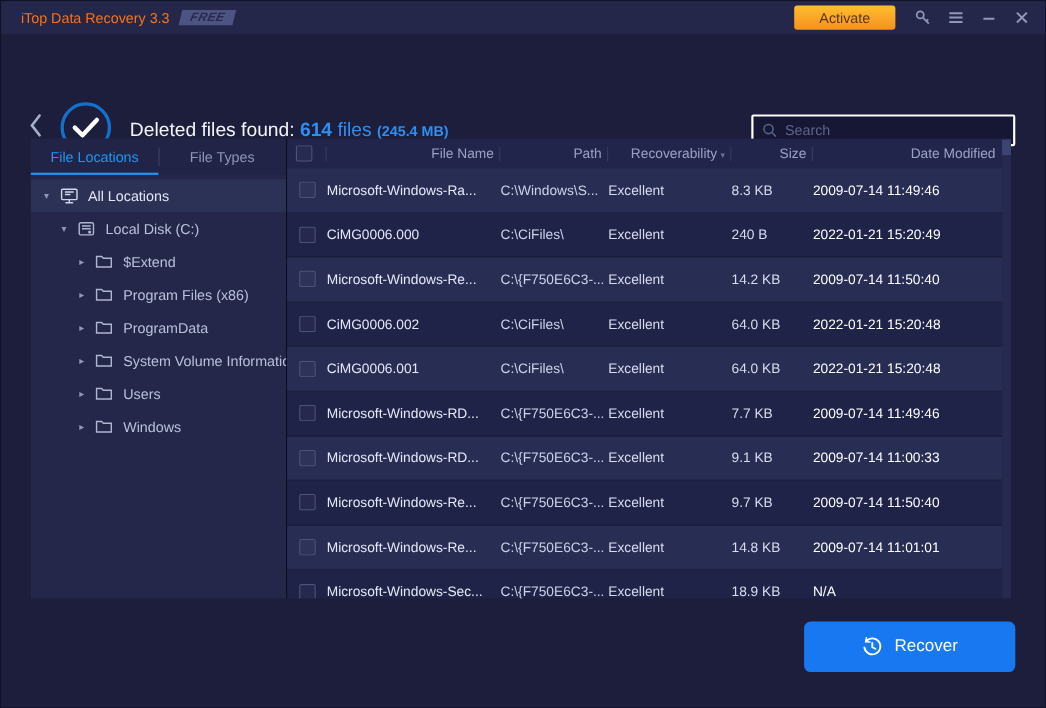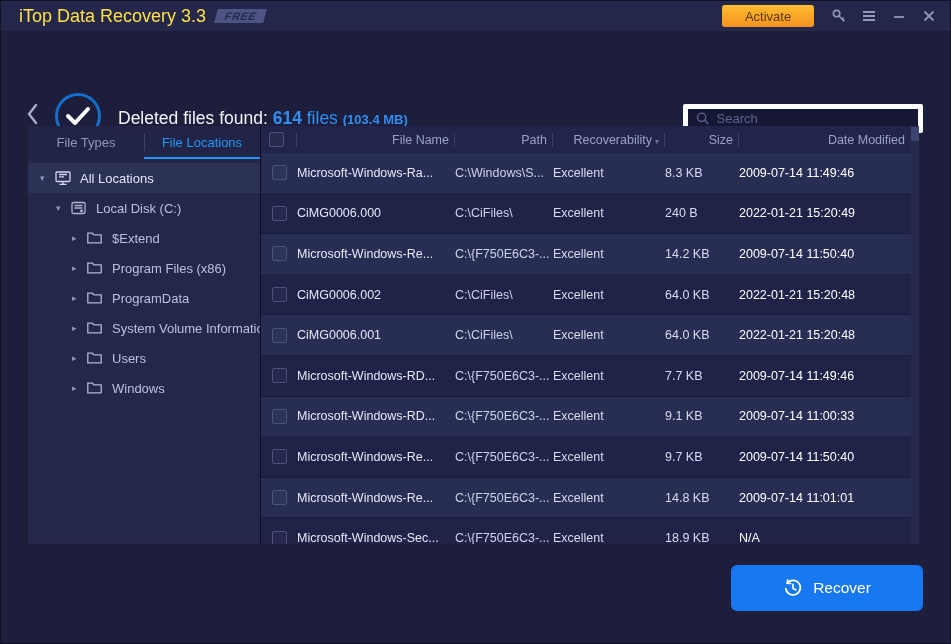--- a/index.html
+++ b/index.html
@@ -5,21 +5,21 @@
   * { margin:0; padding:0; box-sizing:border-box; }
   html,body { width:951px; height:644px; overflow:hidden; }
   body {
     font-family:"Liberation Sans", sans-serif;
     background:#1c1e3b; color:#d5daec; position:relative;
     border:1px solid #101226;
   }
   
   .titlebar { position:absolute; left:0; top:0; width:951px; height:30px;
     background:#24274a; display:flex; align-items:center; padding:0 10px; }
-  .app-title { color:#fde047; font-size:18px; margin-left:8px; }
+  .app-title { color:#f97316; font-size:13px; margin-left:8px; }
   .free-badge { margin-left:10px; background:#4d5484; color:#272a4d;
     font-size:11px; font-weight:bold; font-style:italic; padding:1px 9px;
     transform:skewX(-14deg); letter-spacing:.5px; }
   .titlebar-right { margin-left:auto; display:flex; align-items:center; gap:4px; }
   .activate-btn { width:92px; height:22px; border:none; border-radius:3px;
     background:linear-gradient(180deg,#ffbe2e,#f49120); color:#5a3608;
     font-size:13px; font-family:inherit; cursor:pointer; margin-right:8px; }
   .tb-icon { width:26px; height:22px; display:flex; align-items:center;
     justify-content:center; color:#9097ba; cursor:pointer; }
   .tb-icon svg { display:block; }
@@ -29,21 +29,21 @@
     color:#a6adc8; font-size:24px; line-height:26px; cursor:pointer; }
   .check-circle { position:absolute; left:54px; top:62px; width:46px; height:46px;
     border:3px solid #1470cc; border-radius:50%; display:flex;
     align-items:center; justify-content:center; }
   .result-line { position:absolute; left:117px; top:77px; font-size:17.5px;
     color:#f2f4fa; white-space:nowrap; }
   .result-count { color:#2f8ef2; font-weight:bold;text-align:center; }
   .result-files { color:#2f8ef2; }
   .result-size { color:#2f8ef2; font-weight:bold; font-size:13px; }
   .search-box { position:absolute; left:682px; top:73px; width:240px; height:29px;
-    background:#151734; border:5px solid #ffffff; border-radius:2px;
+    background:#151734; border:2px solid #ffffff; border-radius:2px;
     display:flex; align-items:center; padding:0 8px; }
   .search-box input { background:transparent; border:none; outline:none;
     color:#aab1cf; font-size:13px; font-family:inherit; width:100%;
     margin-left:7px; }
   .search-box input::placeholder { color:#5c648c; }
   
   .sidebar { position:absolute; left:27px; top:125px; width:232px; height:433px;
     background:#242749; }
   .tabbar { height:33px; background:#212447; display:flex; position:relative; }
   .tab { flex:1; display:flex; align-items:center; justify-content:center;
@@ -141,35 +141,35 @@
     <svg width="12" height="22" viewBox="0 0 12 22" fill="none" stroke="#a6adc8" stroke-width="2.4" stroke-linecap="round">
       <path d="M9 2 L2 11 L9 20"></path>
     </svg>
   </span>
   <div class="check-circle">
     <svg width="26" height="22" viewBox="0 0 26 22" fill="none" stroke="#ffffff" stroke-width="4" stroke-linecap="round" stroke-linejoin="round">
       <path d="M3 11 L10 18 L23 4"></path>
     </svg>
   </div>
   <div class="result-line">
-    <span>Deleted files found: </span><span class="result-count">614</span><span class="result-files"> files </span><span class="result-size">(103.4 MB)</span>
+    <span>Deleted files found: </span><span class="result-count">614</span><span class="result-files"> files </span><span class="result-size">(245.4 MB)</span>
   </div>
   <div class="search-box">
     <svg width="15" height="15" viewBox="0 0 15 15" fill="none" stroke="#5c648c" stroke-width="1.5">
       <circle cx="6.2" cy="6.2" r="4.6"></circle>
       <path d="M9.8 9.8 L13.6 13.6"></path>
     </svg>
     <input type="text" placeholder="Search" style="">
   </div>
 </div>
 
 <div class="sidebar">
   <div class="tabbar">
+    <div class="tab active">File Locations</div>
     <div class="tab">File Types</div>
-    <div class="tab active">File Locations</div>
   </div>
   <div class="tree" id="tree">
   <div class="tree-item selected" data-depth="0" data-icon="computer">
     <span class="expander">▾</span>
     <span class="tree-icon">
       <svg class="i-computer" width="18" height="16" viewBox="0 0 18 16" fill="none" stroke="#cfd6ee" stroke-width="1.3">
         <rect x="2" y="2" width="14" height="9.5" rx="1"></rect>
         <path d="M5 4.5 H13 M5 6.8 H10"></path>
         <path d="M9 11.5 V14 M5.5 14.3 H12.5"></path>
       </svg>

